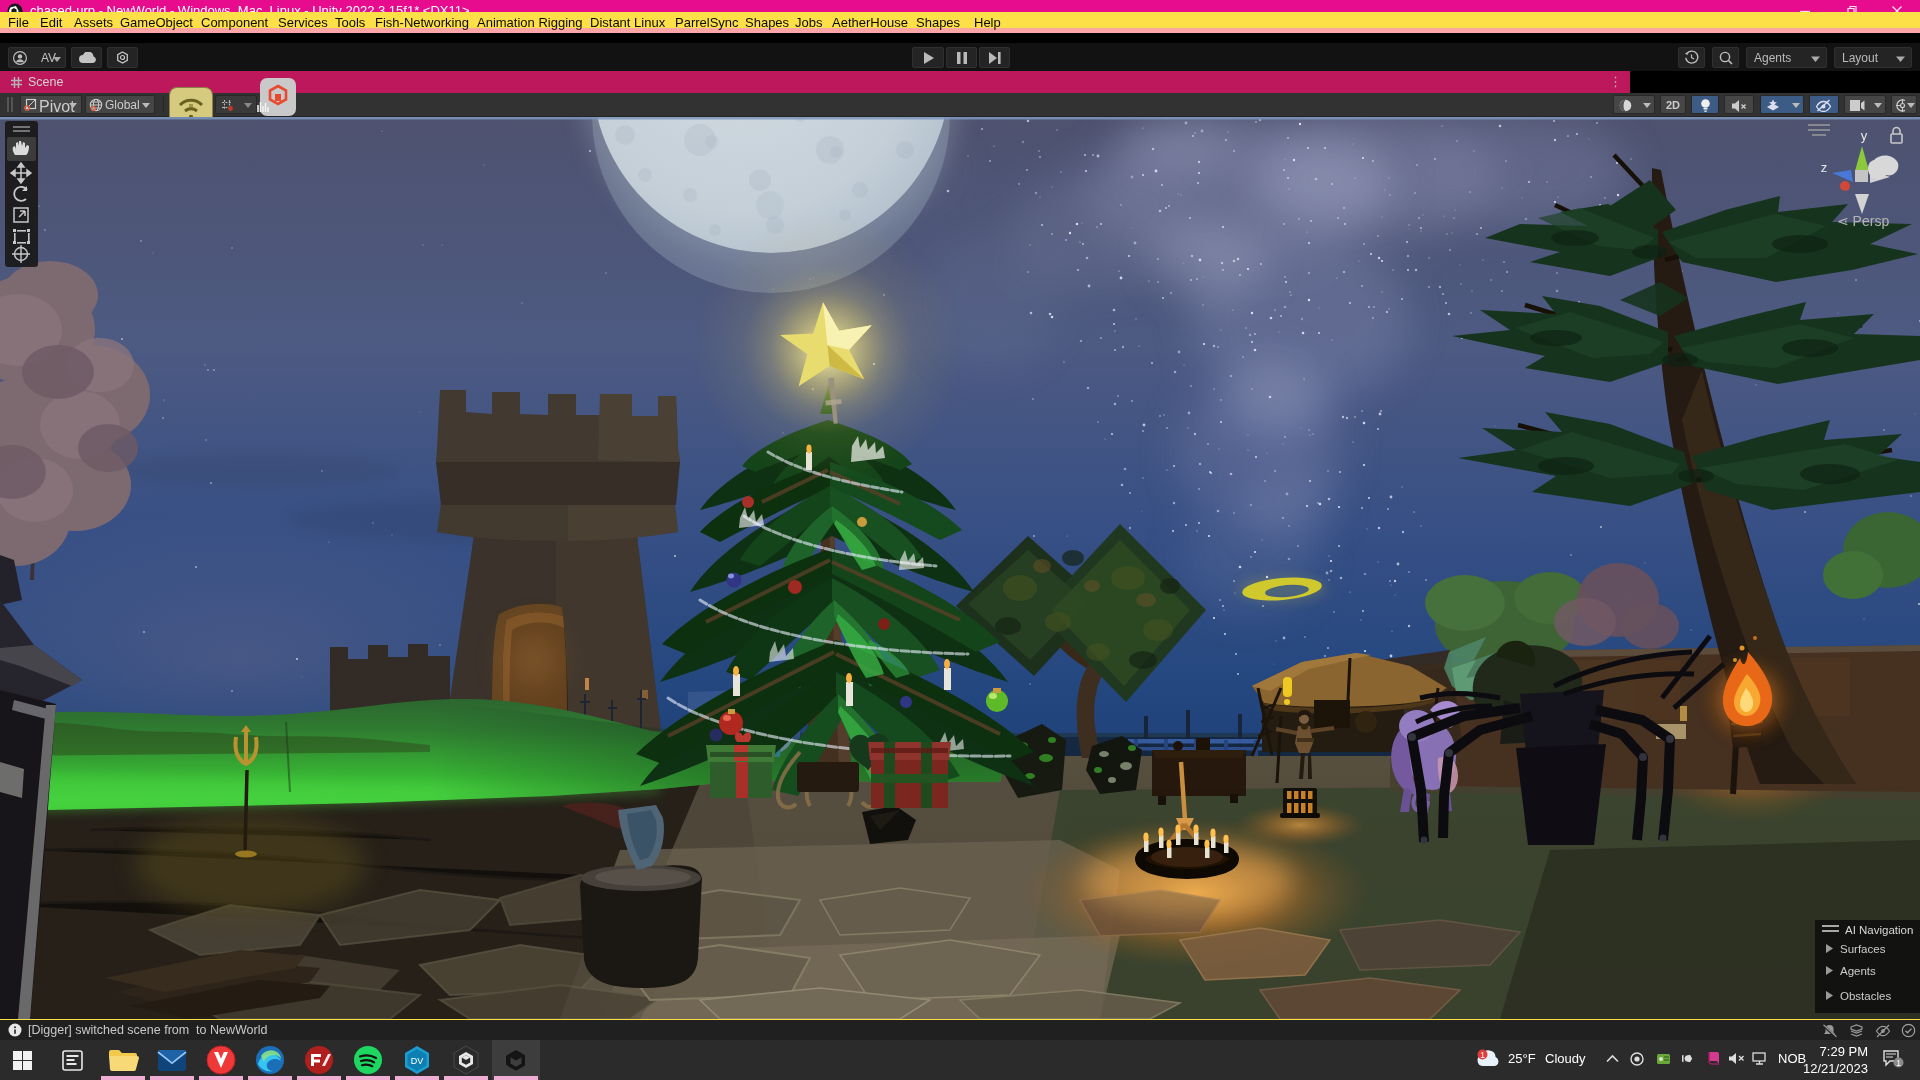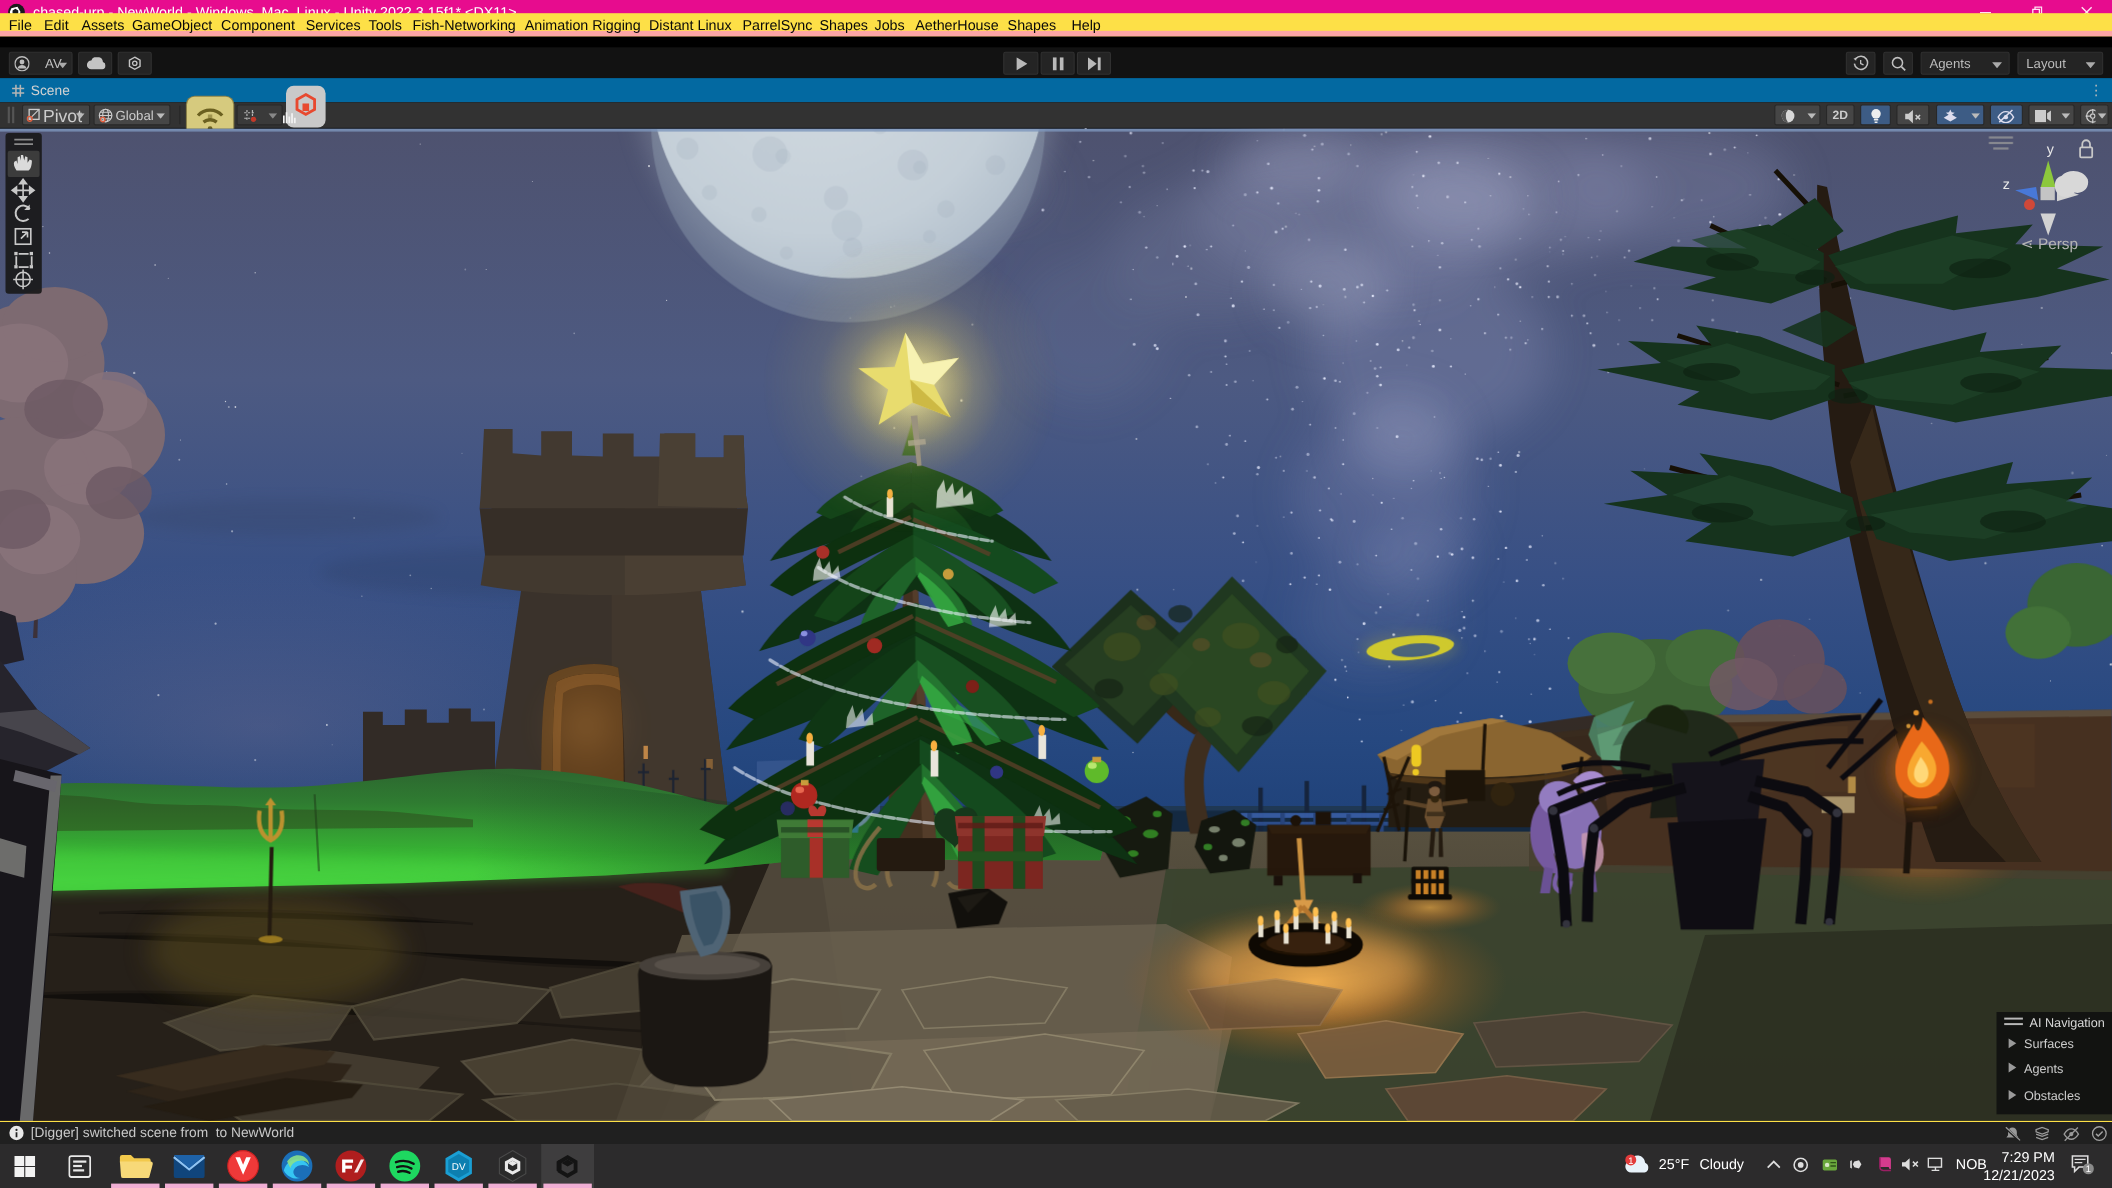--- a/index.html
+++ b/index.html
@@ -4,21 +4,21 @@
 *{margin:0;padding:0;box-sizing:border-box}
 html,body{width:1920px;height:1080px;overflow:hidden;background:#000;font-family:"Liberation Sans",sans-serif}
 .abs{position:absolute}
 #titlebar{position:absolute;left:0;top:0;width:1920px;height:22px;background:#e70c8e}
 #titlebar .tt{position:absolute;left:30px;top:3px;color:#fff;font-size:13px}
 .winbtn{position:absolute;top:0;height:22px;width:46px;color:#ffd8ee;font-size:13px;text-align:center;line-height:22px}
 #menubar{position:absolute;left:0;top:12px;width:1920px;height:21px;background:#fde047;border-bottom:5px solid #fca5a5}
 #menubar span{position:absolute;top:3px;color:#0a0a0a;font-size:13px;white-space:pre}
 #toolbar{position:absolute;left:0;top:43px;width:1920px;height:28px;background:#121212}
 .tbtn{position:absolute;top:4px;height:21px;background:#242424;border:1px solid #303030;border-radius:2px;color:#c0c0c0}
-#tabbar{position:absolute;left:0;top:71px;width:1920px;height:22px;background:#0369a1}
+#tabbar{position:absolute;left:0;top:71px;width:1630px;height:22px;background:#be185d}
 #scenetb{position:absolute;left:0;top:93px;width:1920px;height:24px;background:#323232;border-bottom:1px solid #242424}
 .stbtn{position:absolute;top:2px;height:19px;background:#464646;border:1px solid #282828;border-radius:2px;color:#ccc;font-size:11px}
 .stbtn.blue{background:#3d5c85}
 #viewport{position:absolute;left:0;top:117px;width:1920px;height:902px;background:#33507e}
 #statusbar{position:absolute;left:0;top:1019px;width:1920px;height:21px;background:#202020;border-top:1px solid #fde047}
 #taskbar{position:absolute;left:0;top:1040px;width:1920px;height:40px;background:#2c2b2c}
 .ticon{position:absolute;top:1044px;width:32px;height:32px}
 .pinkbar{position:absolute;top:1076px;height:4px;background:#f0aed4}
 .trtxt{position:absolute;color:#fff;font-size:13px}
 </style></head><body>

